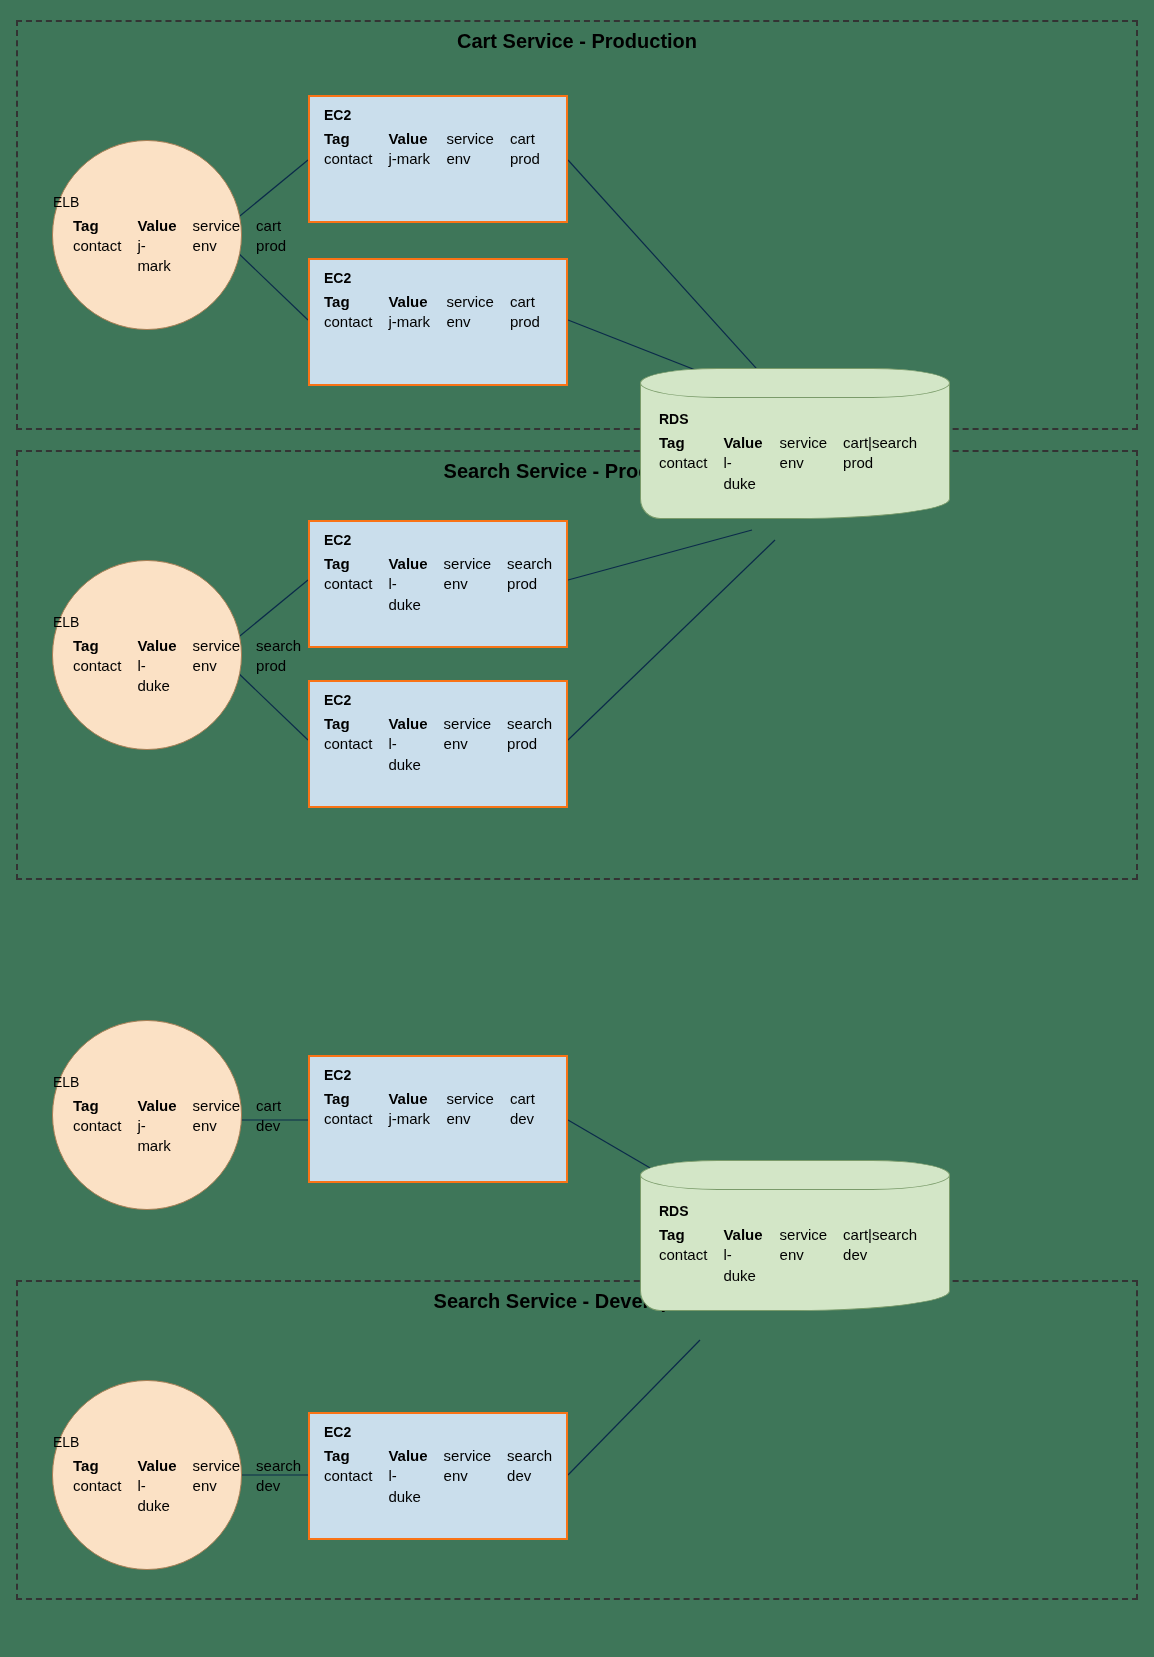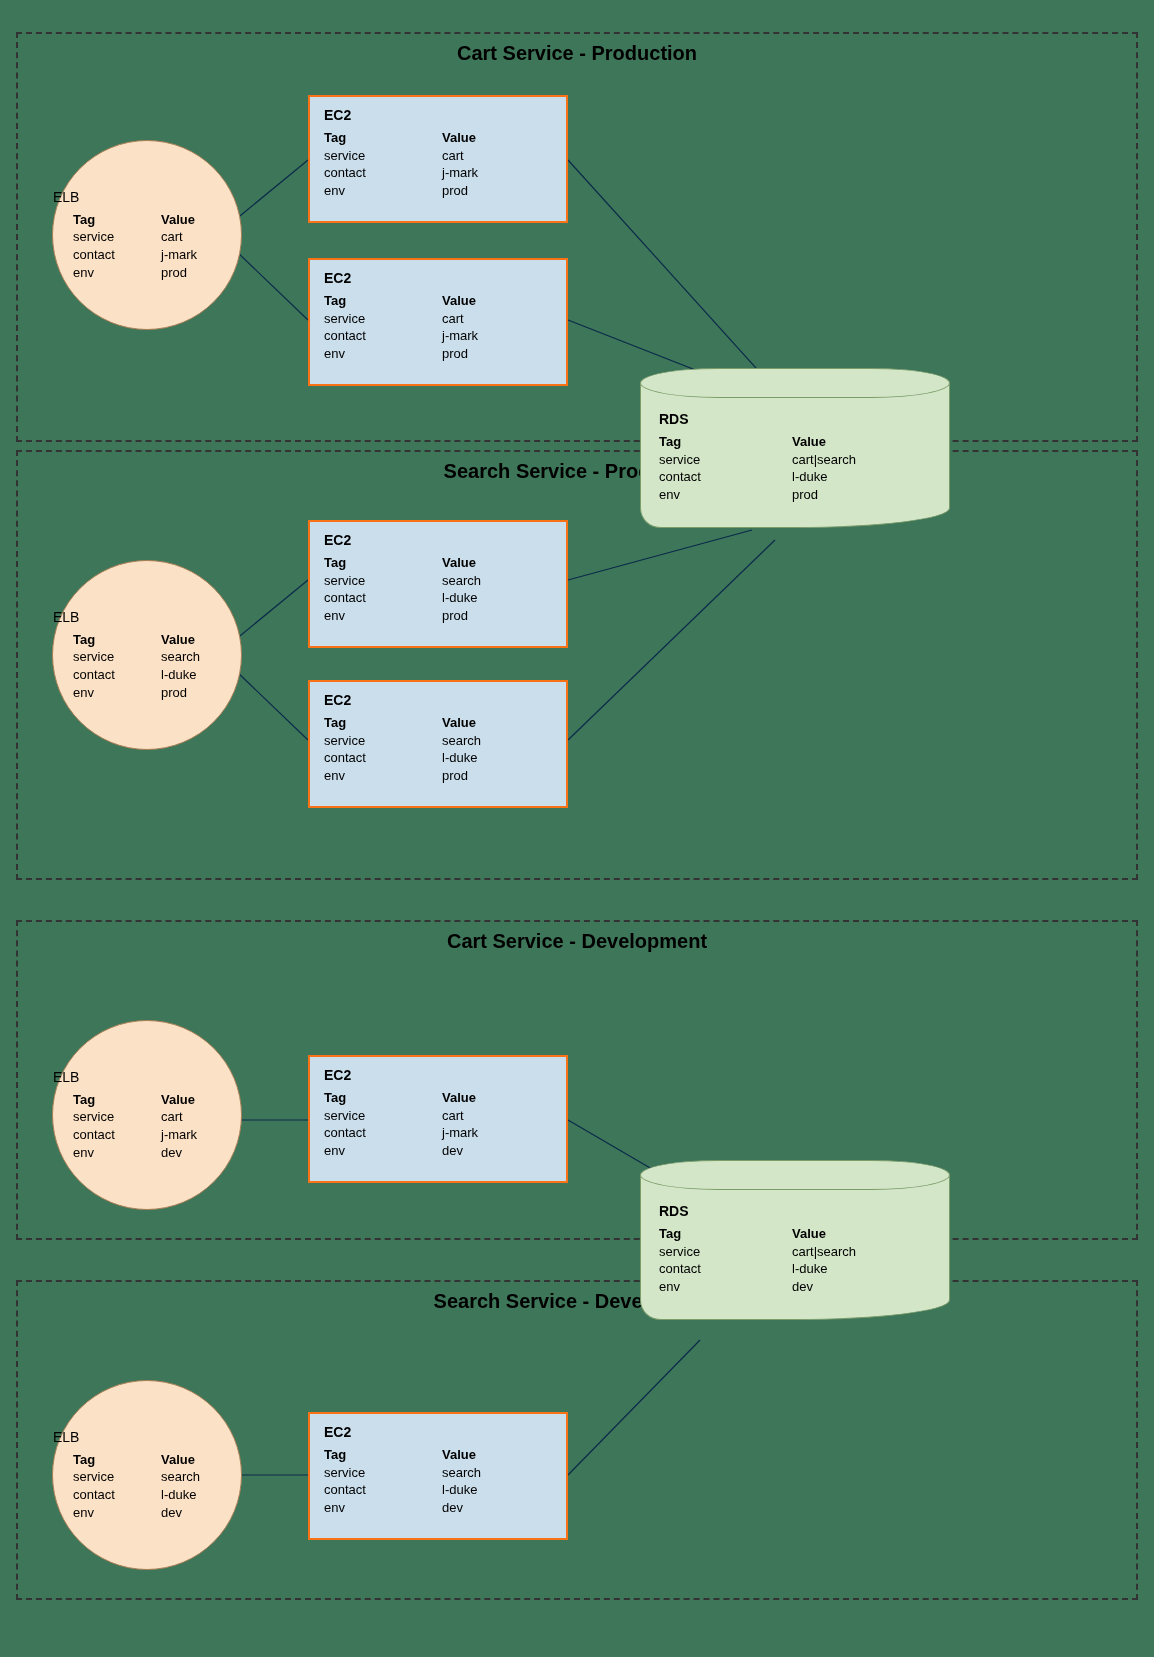--- a/index.html
+++ b/index.html
@@ -55,23 +55,23 @@
     border: 2px solid #f97316;
     box-sizing: border-box;
     padding: 10px 14px;
   }
   .ec2 .name {
     font-weight: bold;
     margin-bottom: 6px;
   }
   .tagtable {
     display: grid;
-    grid-template-columns: 1fr 1fr;
-    column-gap: 8px;
-    font-size: 13px;
+    grid-template-columns: 1fr 1fr 1fr 1fr;
+    column-gap: 16px;
+    font-size: 15px;
     line-height: 1.35;
   }
   .tagtable .hdr { font-weight: bold; }
   .rds {
     position: absolute;
     width: 310px;
   }
   .rds .cyl-top {
     width: 310px;
     height: 30px;
@@ -129,21 +129,21 @@
       <line x1="568" y1="740" x2="775" y2="540"></line>
 
       <line x1="237" y1="1120" x2="308" y2="1120"></line>
       <line x1="568" y1="1120" x2="705" y2="1200"></line>
 
       <line x1="237" y1="1475" x2="308" y2="1475"></line>
       <line x1="568" y1="1475" x2="700" y2="1340"></line>
     </g>
   </svg>
 
-  <div class="groupbox" style="left:16px; top:32px; width:1122px; height:410px;">
+  <div class="groupbox" style="left:16px; top:20px; width:1122px; height:410px;">
     <div class="group-title">Cart Service - Production</div>
   </div>
 
   <div class="elb" style="left:52px; top:140px;">
     <div class="name">ELB</div>
     <div class="tagtable">
       <span class="hdr">Tag</span>
       <span class="hdr">Value</span>
       <span>service</span>
         <span>cart</span>
@@ -238,23 +238,20 @@
       <span class="hdr">Value</span>
       <span>service</span>
         <span>search</span>
       <span>contact</span>
         <span>l-duke</span>
       <span>env</span>
         <span>prod</span>
     </div>
   </div>
 
-  <div class="groupbox" style="left:16px; top:920px; width:1122px; height:320px;">
-    <div class="group-title">Cart Service - Development</div>
-  </div>
 
   <div class="elb" style="left:52px; top:1020px;">
     <div class="name">ELB</div>
     <div class="tagtable">
       <span class="hdr">Tag</span>
       <span class="hdr">Value</span>
       <span>service</span>
         <span>cart</span>
       <span>contact</span>
         <span>j-mark</span>

